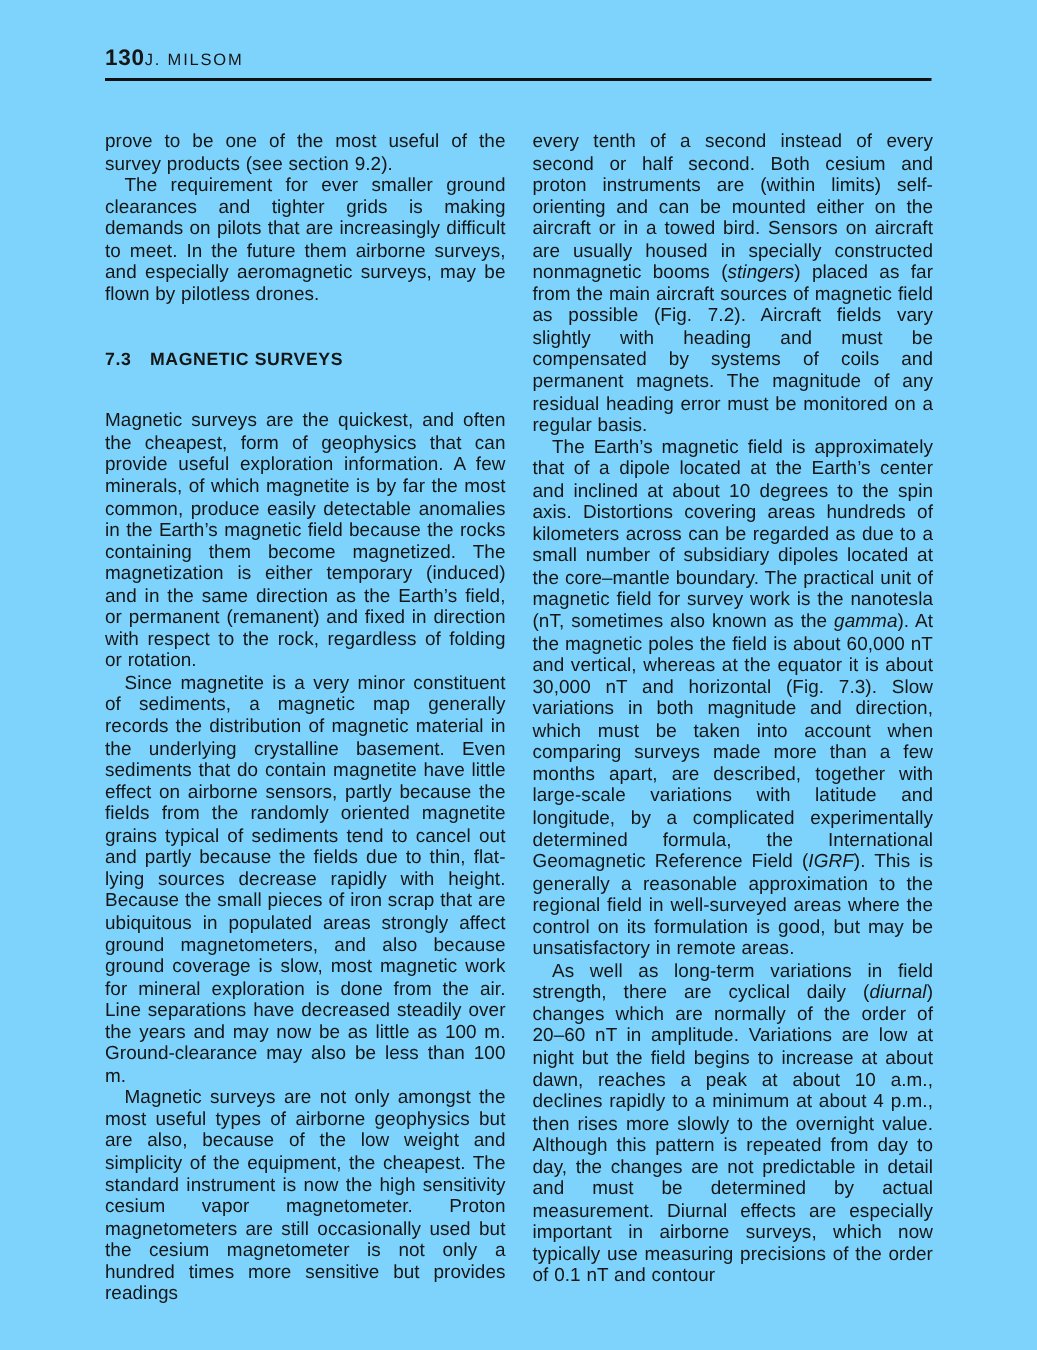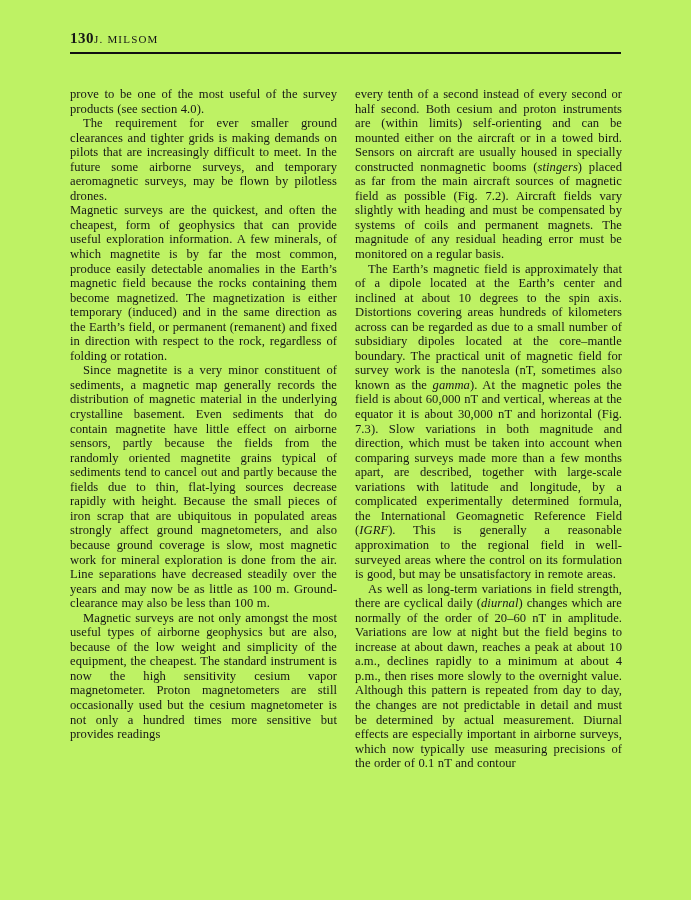--- a/index.html
+++ b/index.html
@@ -5,23 +5,23 @@
   html, body {
     margin: 0;
     padding: 0;
     background: #e8e8e8;
   }
   .page {
     position: relative;
     width: 691px;
     height: 900px;
     margin: 0 auto;
-    background: #bef264;
+    background: #7dd3fc;
     color: #161616;
-    font-family: Liberation Serif, serif;
+    font-family: Liberation Sans, sans-serif;
     overflow: hidden;
     box-sizing: border-box;
     padding: 30px 70px 0 70px;
   }
   .running-header {
     display: flex;
     align-items: baseline;
     padding-bottom: 5px;
   }
   .page-number {
@@ -76,22 +76,23 @@
 <body>
 
 <div class="page">
   <div class="running-header">
     <span class="page-number">130</span>
     <span class="running-title">J. MILSOM</span>
   </div>
   <hr class="header-rule">
   <div class="columns">
     <div class="column">
-        <p class="para cont"><span>prove to be one of the most useful of the survey products (see section 4.0).</span></p>
-        <p class="para"><span>The requirement for ever smaller ground clearances and tighter grids is making demands on pilots that are increasingly difficult to meet. In the future some airborne surveys, and temporary aeromagnetic surveys, may be flown by pilotless drones.</span></p>
+        <p class="para cont"><span>prove to be one of the most useful of the survey products (see section 9.2).</span></p>
+        <p class="para"><span>The requirement for ever smaller ground clearances and tighter grids is making demands on pilots that are increasingly difficult to meet. In the future them airborne surveys, and especially aeromagnetic surveys, may be flown by pilotless drones.</span></p>
+        <div class="sec-heading"><span class="sec-num">7.3</span><span>MAGNETIC SURVEYS</span></div>
         <p class="para cont"><span>Magnetic surveys are the quickest, and often the cheapest, form of geophysics that can provide useful exploration information. A few minerals, of which magnetite is by far the most common, produce easily detectable anomalies in the Earth’s magnetic field because the rocks containing them become magnetized. The magnetization is either temporary (induced) and in the same direction as the Earth’s field, or permanent (remanent) and fixed in direction with respect to the rock, regardless of folding or rotation.</span></p>
         <p class="para"><span>Since magnetite is a very minor constituent of sediments, a magnetic map generally records the distribution of magnetic material in the underlying crystalline basement. Even sediments that do contain magnetite have little effect on airborne sensors, partly because the fields from the randomly oriented magnetite grains typical of sediments tend to cancel out and partly because the fields due to thin, flat-lying sources decrease rapidly with height. Because the small pieces of iron scrap that are ubiquitous in populated areas strongly affect ground magnetometers, and also because ground coverage is slow, most magnetic work for mineral exploration is done from the air. Line separations have decreased steadily over the years and may now be as little as 100 m. Ground-clearance may also be less than 100 m.</span></p>
         <p class="para"><span>Magnetic surveys are not only amongst the most useful types of airborne geophysics but are also, because of the low weight and simplicity of the equipment, the cheapest. The standard instrument is now the high sensitivity cesium vapor magnetometer. Proton magnetometers are still occasionally used but the cesium magnetometer is not only a hundred times more sensitive but provides readings</span></p>
       </div>
     <div class="column">
         <p class="para cont"><span>every tenth of a second instead of every second or half second. Both cesium and proton instruments are (within limits) self-orienting and can be mounted either on the aircraft or in a towed bird. Sensors on aircraft are usually housed in specially constructed nonmagnetic booms (</span><i>stingers</i><span>) placed as far from the main aircraft sources of magnetic field as possible (Fig. 7.2). Aircraft fields vary slightly with heading and must be compensated by systems of coils and permanent magnets. The magnitude of any residual heading error must be monitored on a regular basis.</span></p>
         <p class="para"><span>The Earth’s magnetic field is approximately that of a dipole located at the Earth’s center and inclined at about 10 degrees to the spin axis. Distortions covering areas hundreds of kilometers across can be regarded as due to a small number of subsidiary dipoles located at the core–mantle boundary. The practical unit of magnetic field for survey work is the nanotesla (nT, sometimes also known as the </span><i>gamma</i><span>). At the magnetic poles the field is about 60,000 nT and vertical, whereas at the equator it is about 30,000 nT and horizontal (Fig. 7.3). Slow variations in both magnitude and direction, which must be taken into account when comparing surveys made more than a few months apart, are described, together with large-scale variations with latitude and longitude, by a complicated experimentally determined formula, the International Geomagnetic Reference Field (</span><i>IGRF</i><span>). This is generally a reasonable approximation to the regional field in well-surveyed areas where the control on its formulation is good, but may be unsatisfactory in remote areas.</span></p>
         <p class="para"><span>As well as long-term variations in field strength, there are cyclical daily (</span><i>diurnal</i><span>) changes which are normally of the order of 20–60 nT in amplitude. Variations are low at night but the field begins to increase at about dawn, reaches a peak at about 10 a.m., declines rapidly to a minimum at about 4 p.m., then rises more slowly to the overnight value. Although this pattern is repeated from day to day, the changes are not predictable in detail and must be determined by actual measurement. Diurnal effects are especially important in airborne surveys, which now typically use measuring precisions of the order of 0.1 nT and contour</span></p>
       </div>
   </div>

